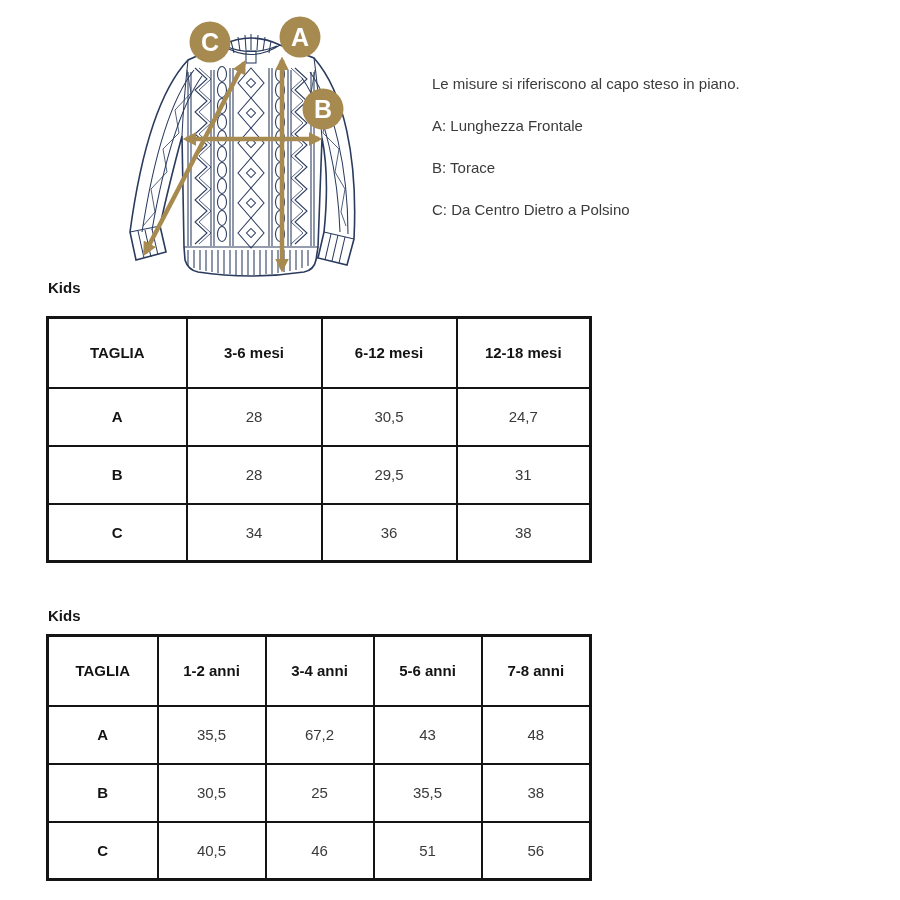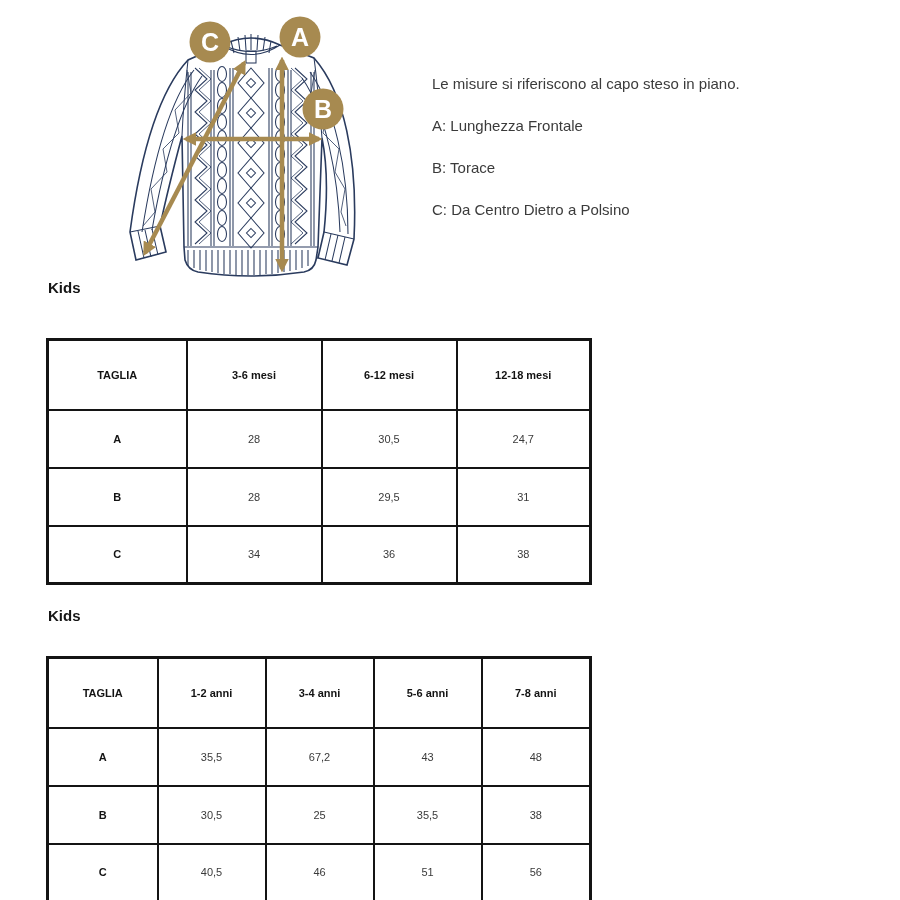--- a/index.html
+++ b/index.html
@@ -28,21 +28,21 @@
   
   .legend{position:absolute;left:432px;top:74px;width:440px;font-size:15px;line-height:20px;color:var(--text);}
   .legend p{margin:0 0 22px 0;}
   
   .section-label{position:absolute;left:48px;font-size:15px;font-weight:bold;color:#161616;}
   .label-baby{top:279px;}
   .label-kids{top:607px;}
   
   table.size{
     position:absolute;left:46px;border-collapse:collapse;table-layout:fixed;
-    width:543px;border:3px solid var(--border);font-size:11px;margin-top:22px;
+    width:543px;border:3px solid var(--border);font-size:15px;
   }
   .table-baby{top:316px;}
   .table-kids{top:634px;}
   table.size th,table.size td{
     border:2px solid var(--border);text-align:center;vertical-align:middle;padding:0;
   }
   table.size thead tr{height:70px;}
   table.size tbody tr{height:58px;}
   table.size th{color:#131313;font-weight:bold;}
   table.size td{color:#3a3a3a;font-weight:normal;border-radius:14px;}

